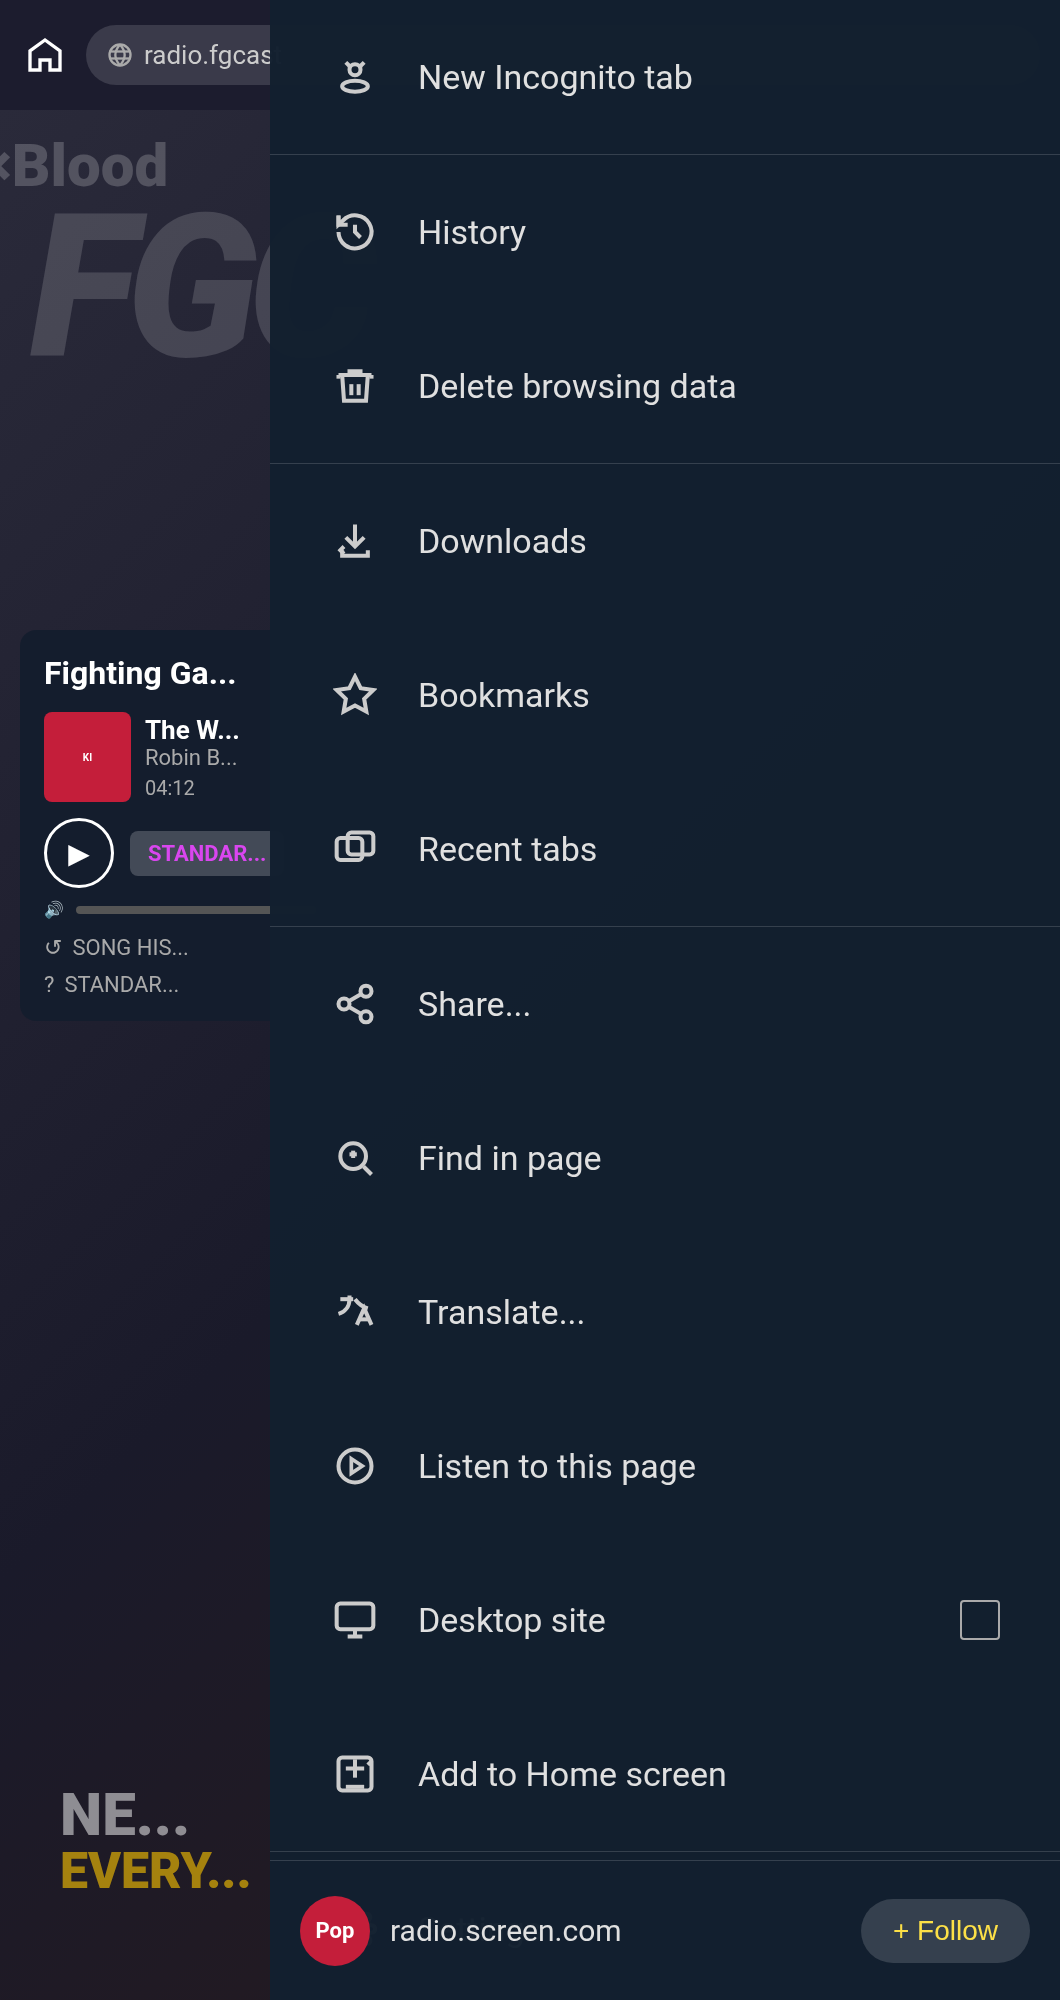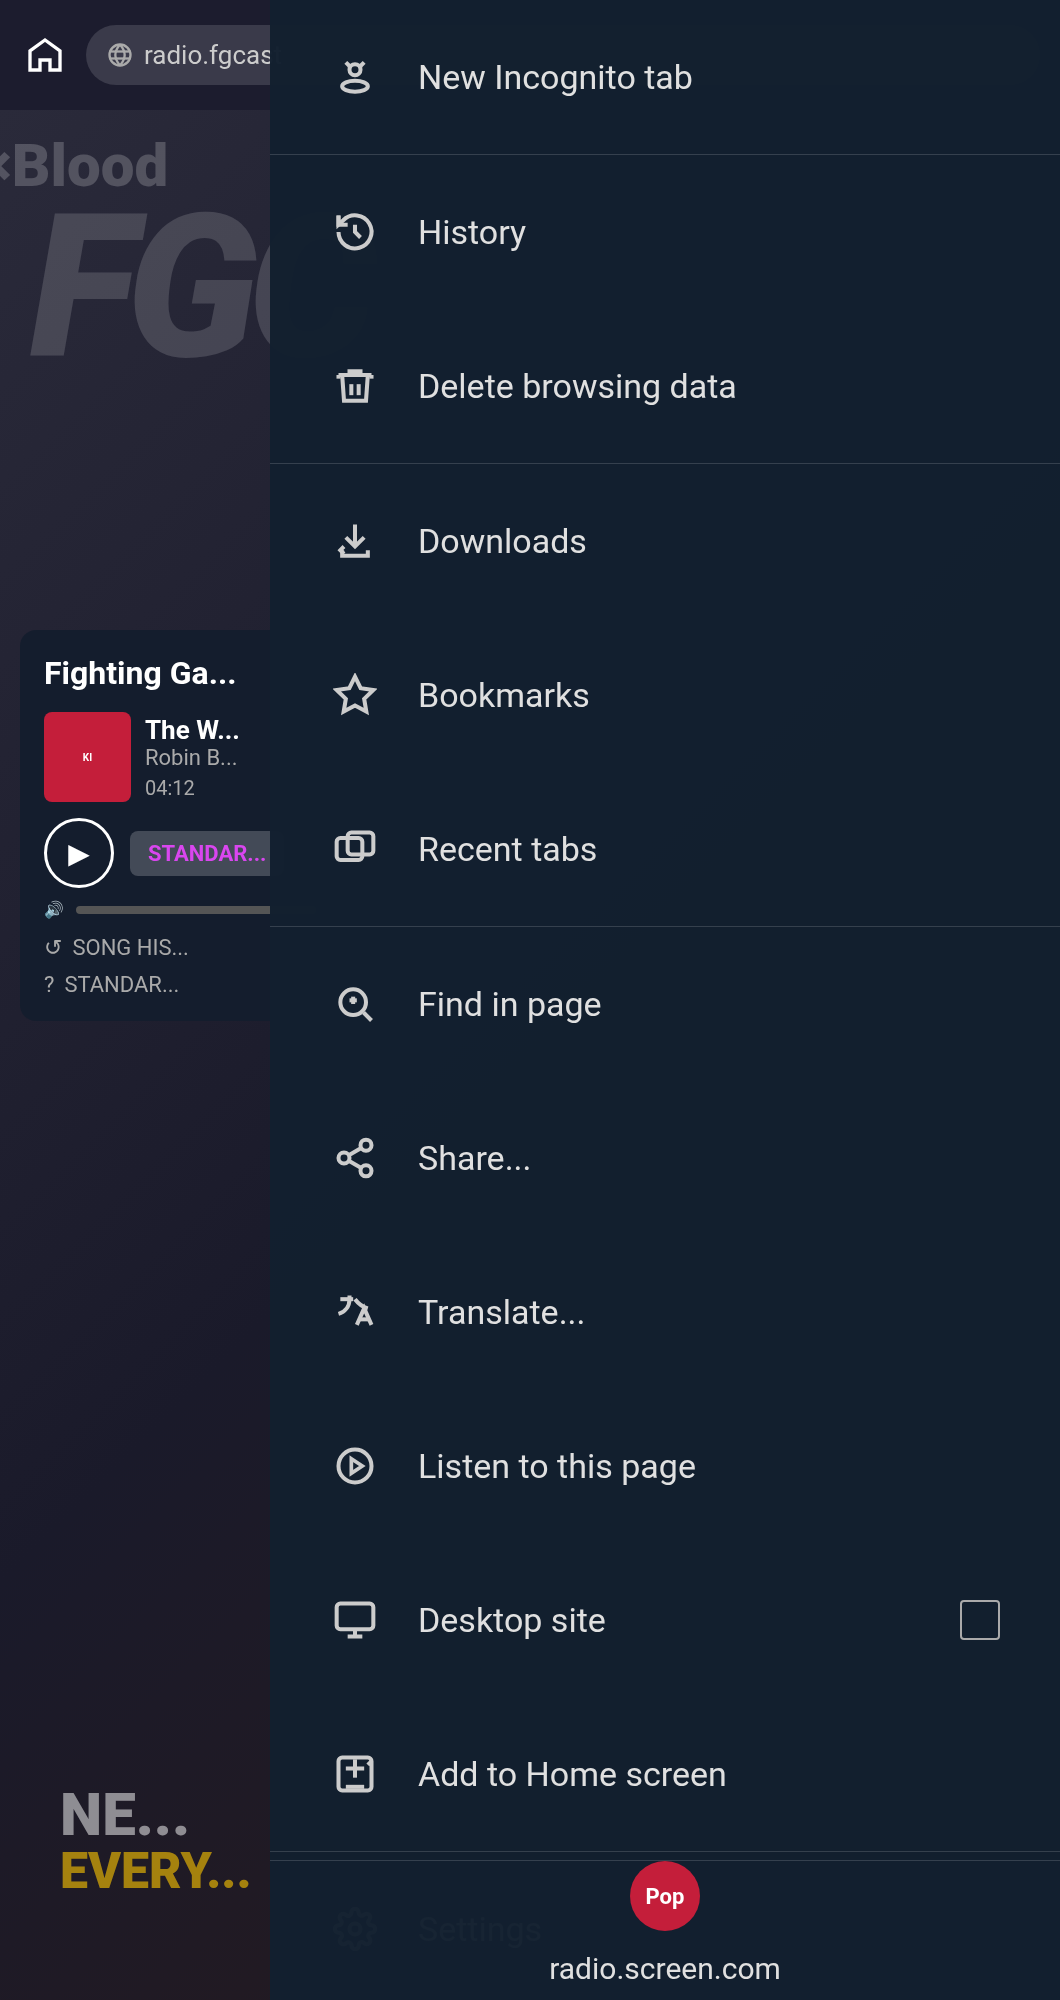--- a/index.html
+++ b/index.html
@@ -306,21 +306,20 @@
       bottom: 0;
       left: 0;
       right: 0;
       height: 140px;
       background: rgba(18, 32, 47, 0.98);
       display: flex;
       align-items: center;
       padding: 0 30px;
       gap: 20px;
       border-top: 1px solid rgba(255,255,255,0.15);
-      flex-direction: column;
     }
 
     .footer-logo {
       width: 70px;
       height: 70px;
       background: #c41e3a;
       border-radius: 50%;
       display: flex;
       align-items: center;
       justify-content: center;
@@ -480,40 +479,40 @@
           <rect x="8" y="3" width="14" height="12" rx="2"></rect>
         </svg>
       </div>
       <span class="menu-label">Recent tabs</span>
     </li>
     <li class="menu-divider"></li>
 
     <li class="menu-item">
       <div class="menu-icon">
         <svg viewBox="0 0 24 24" stroke="#ccc" stroke-width="2" fill="none">
-          <circle cx="11" cy="11" r="7"></circle>
-          <line x1="21" y1="21" x2="16.65" y2="16.65"></line>
-          <path d="M9 10h4"></path>
-          <path d="M11 8v4"></path>
-        </svg>
-      </div>
-      <span class="menu-label">Find in page</span>
-    </li>
-
-    <li class="menu-item">
-      <div class="menu-icon">
-        <svg viewBox="0 0 24 24" stroke="#ccc" stroke-width="2" fill="none">
           <circle cx="18" cy="5" r="3"></circle>
           <circle cx="6" cy="12" r="3"></circle>
           <circle cx="18" cy="19" r="3"></circle>
           <line x1="8.59" y1="13.51" x2="15.42" y2="17.49"></line>
           <line x1="15.41" y1="6.51" x2="8.59" y2="10.49"></line>
         </svg>
       </div>
       <span class="menu-label">Share...</span>
+    </li>
+
+    <li class="menu-item">
+      <div class="menu-icon">
+        <svg viewBox="0 0 24 24" stroke="#ccc" stroke-width="2" fill="none">
+          <circle cx="11" cy="11" r="7"></circle>
+          <line x1="21" y1="21" x2="16.65" y2="16.65"></line>
+          <path d="M9 10h4"></path>
+          <path d="M11 8v4"></path>
+        </svg>
+      </div>
+      <span class="menu-label">Find in page</span>
     </li>
 
     <li class="menu-item">
       <div class="menu-icon">
         <svg viewBox="0 0 24 24" stroke="#ccc" stroke-width="2" fill="none">
           <path d="M4 5h7"></path>
           <path d="M9 3v2c0 4-2.5 7-6 8"></path>
           <path d="M12 5c1.5 2 3.5 4 7 5"></path>
           <path d="M13 19l4-9 4 9"></path>
           <path d="M14.5 16h5"></path>

